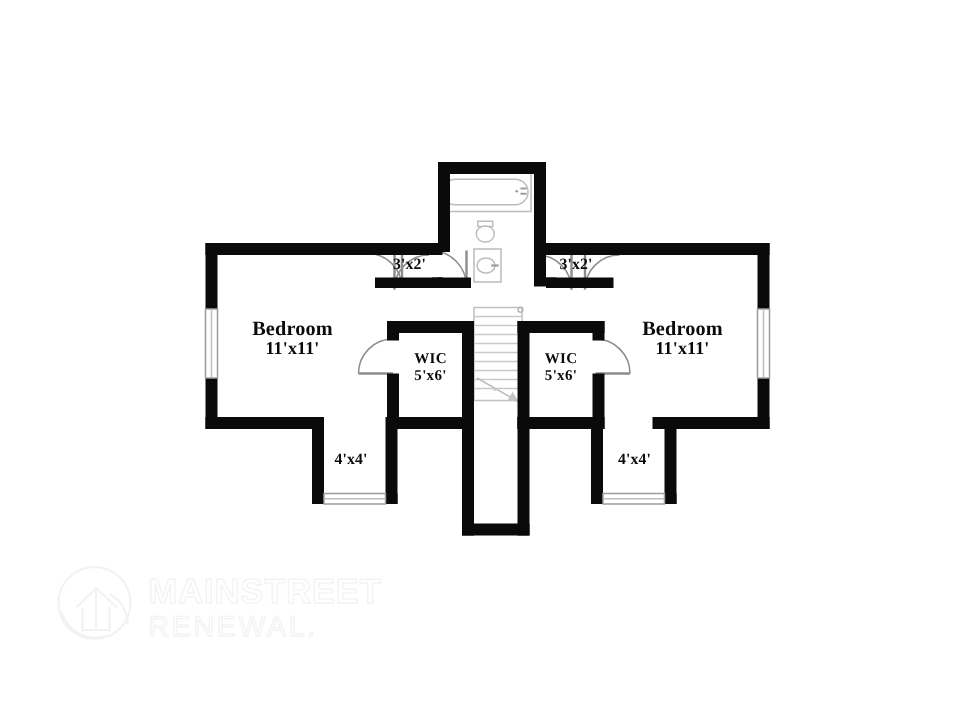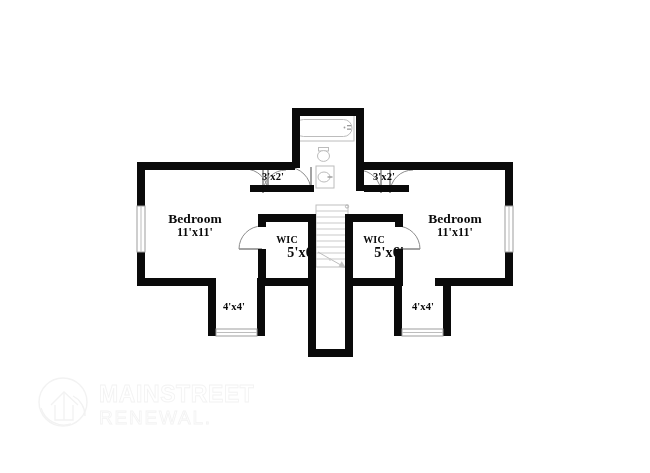--- a/index.html
+++ b/index.html
@@ -36,21 +36,21 @@
     color: #0a0a0a;
     line-height: 1.12;
     white-space: nowrap;
     user-select: none;
   }
   .room-label .name { display: block; font-family: Liberation Serif, serif; }
   .room-label .dims { display: block; }
   .lbl-bedroom { font-size: 13.5px; letter-spacing: .1px; }
   .lbl-bedroom .dims { font-size: 12px; }
   .lbl-wic { font-size: 10px; letter-spacing: .2px; }
-  .lbl-wic .dims { font-size: 14px; text-align: right; }
+  .lbl-wic .dims { font-size: 10px; }
   .lbl-small { font-size: 10.5px; letter-spacing: .1px; text-align: center; }
 
   
   #watermark {
     position: absolute;
     left: 33px;
     top: 372px;
     width: 230px;
     height: 62px;
     pointer-events: none;

